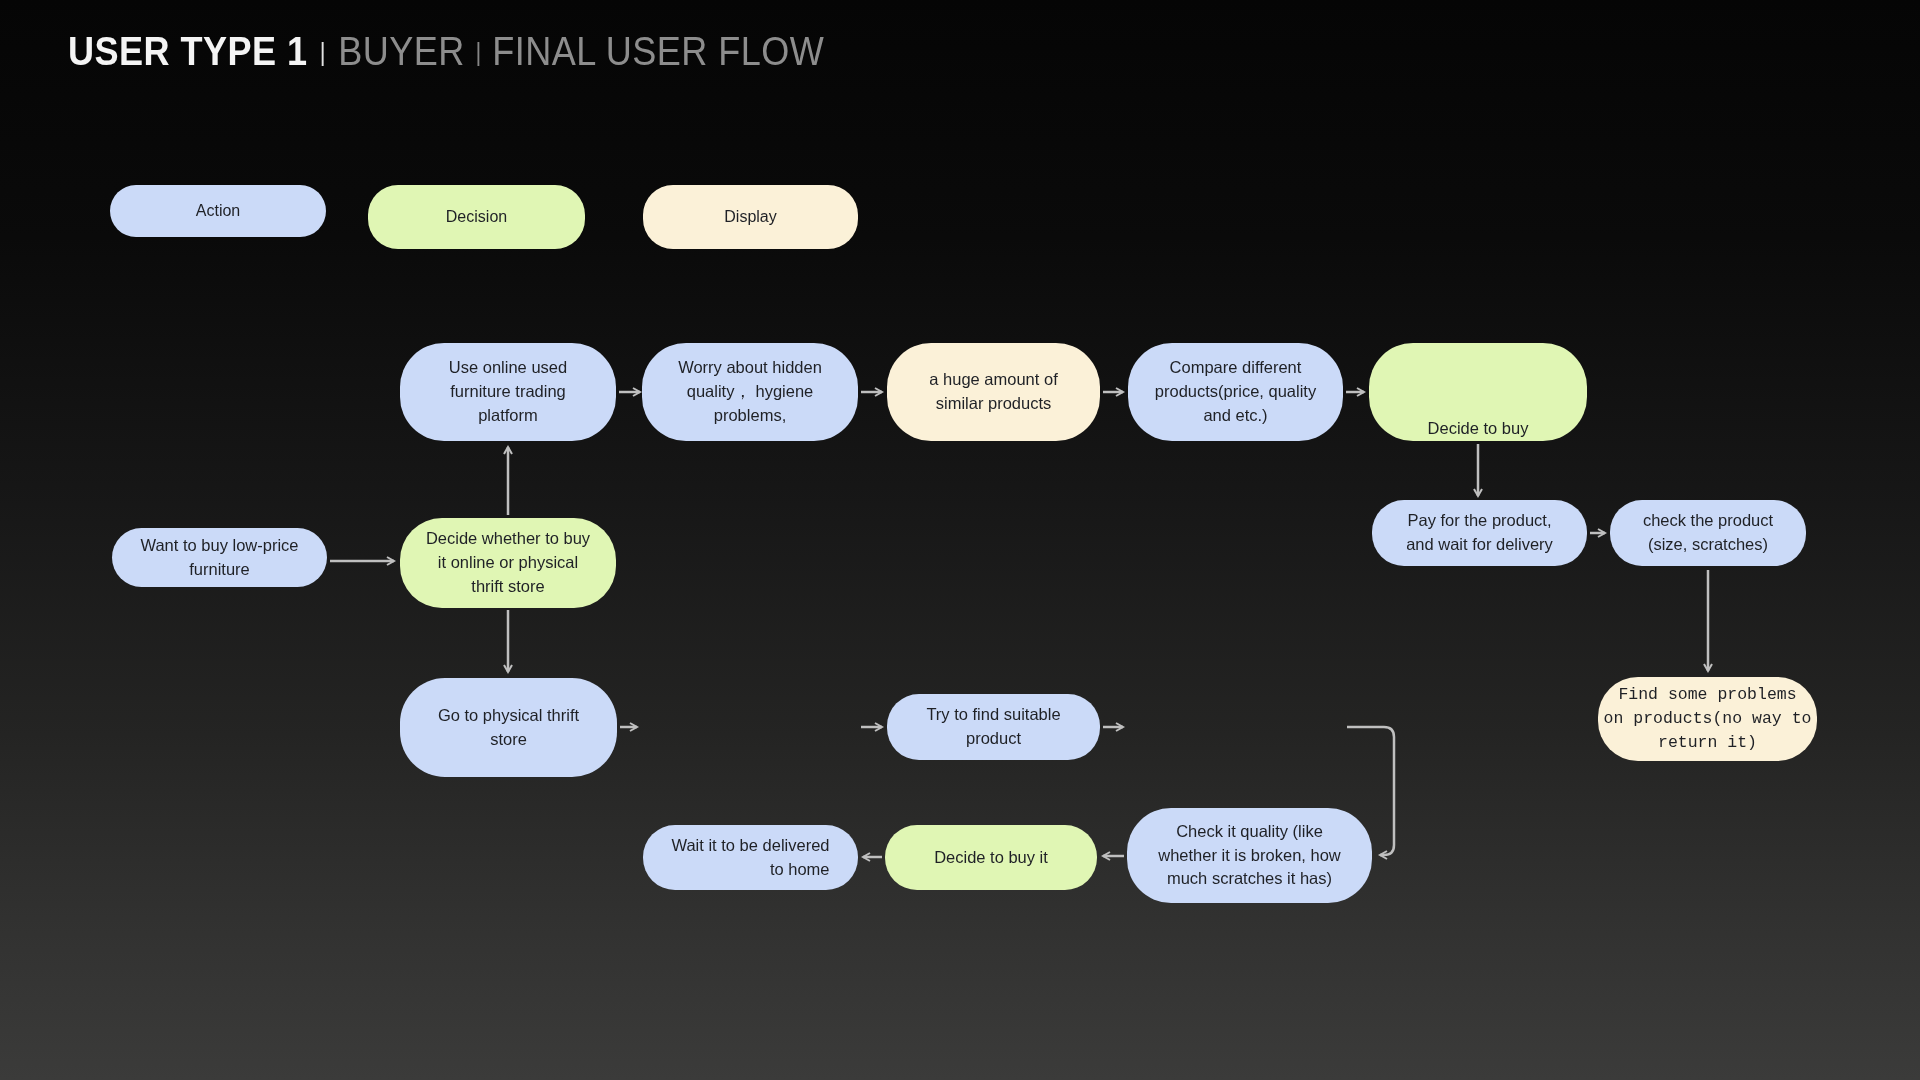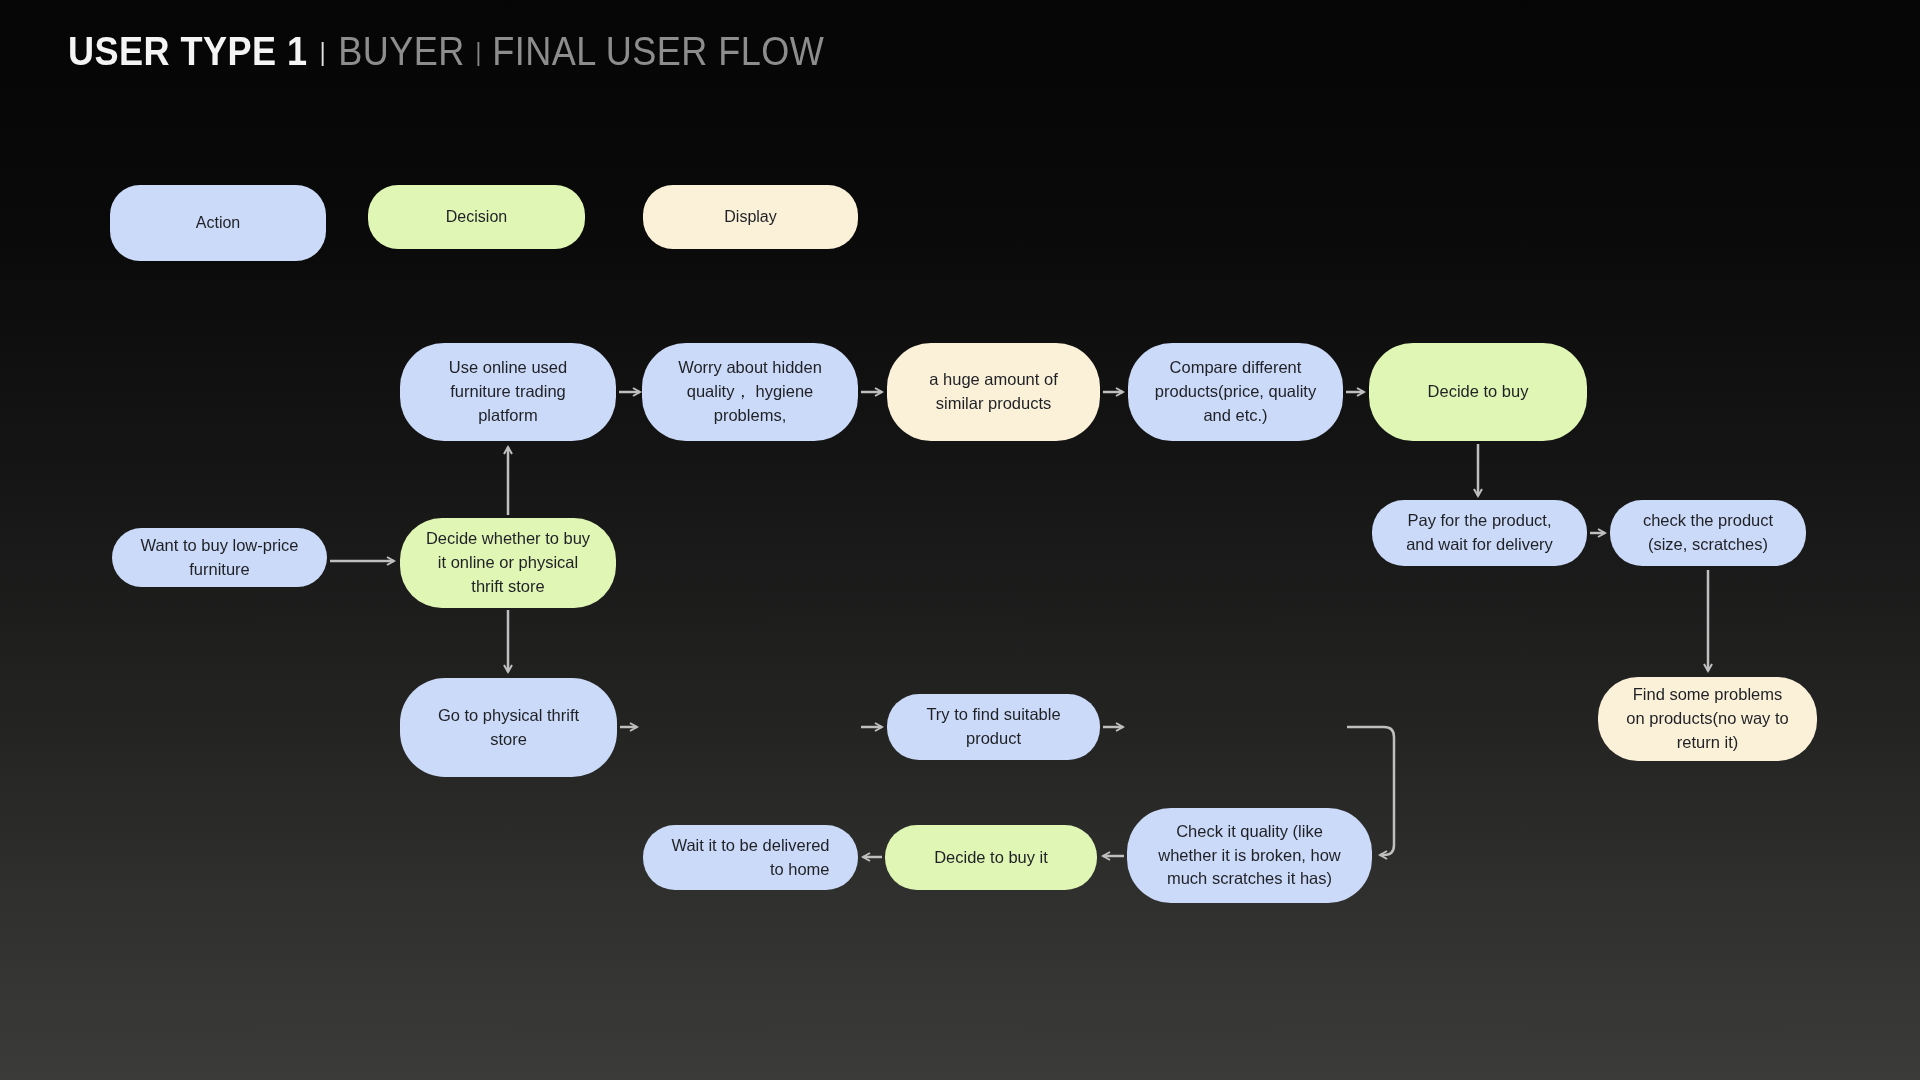--- a/index.html
+++ b/index.html
@@ -36,21 +36,21 @@
 </style>
 </head>
 <body>
 
 <div class="stage" style="--arrow: #bfbfbf;">
 
   <div class="title">
     <span class="t-primary">USER TYPE 1</span><span class="t-sep t-sep1">|</span><span class="t-secondary">BUYER</span><span class="t-sep t-sep2">|</span><span class="t-tertiary">FINAL USER FLOW</span>
   </div>
 
-  <div class="legend-chip" style="left: 110px; top: 185px; width: 216px; height: 76px; border-radius: 30px; background: rgb(203, 218, 248); color: rgb(31, 33, 38);">
+  <div class="legend-chip" style="left: 110px; top: 185px; width: 216px; height: 52px; border-radius: 30px; background: rgb(203, 218, 248); color: rgb(31, 33, 38);">
     <span>Action</span>
   </div>
   <div class="legend-chip" style="left: 368px; top: 185px; width: 217px; height: 64px; border-radius: 30px; background: rgb(224, 246, 180); color: rgb(31, 33, 38);">
     <span>Decision</span>
   </div>
   <div class="legend-chip" style="left: 643px; top: 185px; width: 215px; height: 64px; border-radius: 30px; background: rgb(251, 241, 216); color: rgb(31, 33, 38);">
     <span>Display</span>
   </div>
 
   <svg class="arrows" width="1920" height="1080" viewBox="0 0 1920 1080">
@@ -93,21 +93,21 @@
   </div>
   <div class="node" style="left: 887px; top: 343px; width: 213px; height: 98px; border-radius: 44px; background: rgb(251, 241, 216); color: rgb(31, 33, 38);">
     <span>a huge amount of
 similar products</span>
   </div>
   <div class="node" style="left: 1128px; top: 343px; width: 215px; height: 98px; border-radius: 44px; background: rgb(203, 218, 248); color: rgb(31, 33, 38);">
     <span>Compare different
 products(price, quality
 and etc.)</span>
   </div>
-  <div class="node" style="left: 1369px; top: 343px; width: 218px; height: 98px; border-radius: 44px; background: rgb(224, 246, 180); color: rgb(31, 33, 38);">
+  <div class="node" style="left: 1369px; top: 343px; width: 218px; height: 98px; border-radius: 44px; background: rgb(224, 246, 180); color: rgb(31, 33, 38); align-items: flex-end;">
     <span>Decide to buy</span>
   </div>
 
   <div class="node" style="left: 112px; top: 528px; width: 215px; height: 59px; border-radius: 32px; background: rgb(203, 218, 248); color: rgb(31, 33, 38);">
     <span>Want to buy low-price
 furniture</span>
   </div>
   <div class="node" style="left: 400px; top: 518px; width: 216px; height: 90px; border-radius: 42px; background: rgb(224, 246, 180); color: rgb(31, 33, 38);">
     <span>Decide whether to buy
 it online or physical
@@ -123,21 +123,21 @@
   </div>
 
   <div class="node" style="left: 400px; top: 678px; width: 217px; height: 99px; border-radius: 45px; background: rgb(203, 218, 248); color: rgb(31, 33, 38);">
     <span>Go to physical thrift
 store</span>
   </div>
   <div class="node" style="left: 887px; top: 694px; width: 213px; height: 66px; border-radius: 32px; background: rgb(203, 218, 248); color: rgb(31, 33, 38);">
     <span>Try to find suitable
 product</span>
   </div>
-  <div class="node" style="left: 1598px; top: 677px; width: 219px; height: 84px; border-radius: 40px; background: rgb(251, 241, 216); color: rgb(31, 33, 38);">
+  <div class="node" style="left: 1598px; top: 677px; width: 219px; height: 84px; border-radius: 40px; background: rgb(251, 241, 216); color: rgb(31, 33, 38); font-family: Liberation Mono, monospace;">
     <span>Find some problems
 on products(no way to
 return it)</span>
   </div>
 
   <div class="node" style="left: 643px; top: 825px; width: 215px; height: 65px; border-radius: 32px; background: rgb(203, 218, 248); color: rgb(31, 33, 38); text-align: right;">
     <span>Wait it to be delivered
 to home</span>
   </div>
   <div class="node" style="left: 885px; top: 825px; width: 212px; height: 65px; border-radius: 32px; background: rgb(224, 246, 180); color: rgb(31, 33, 38);">

